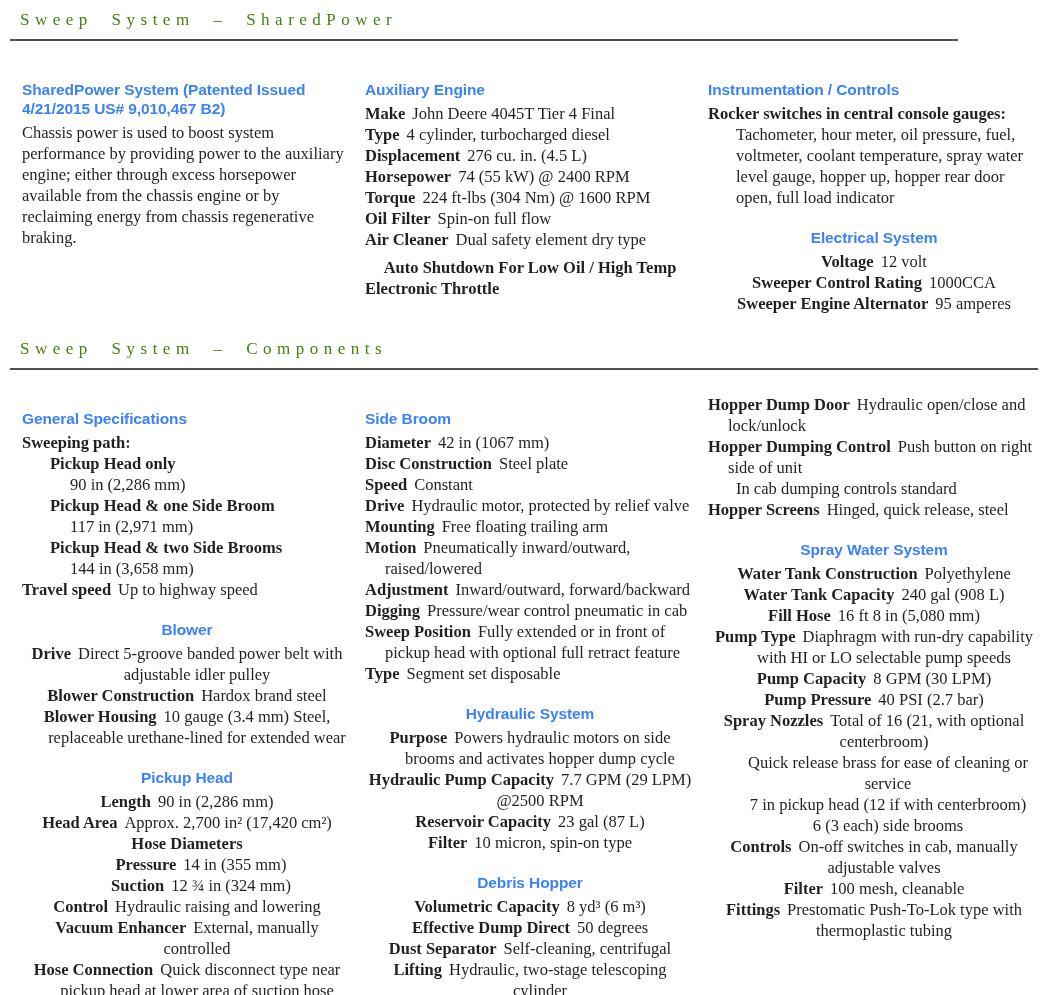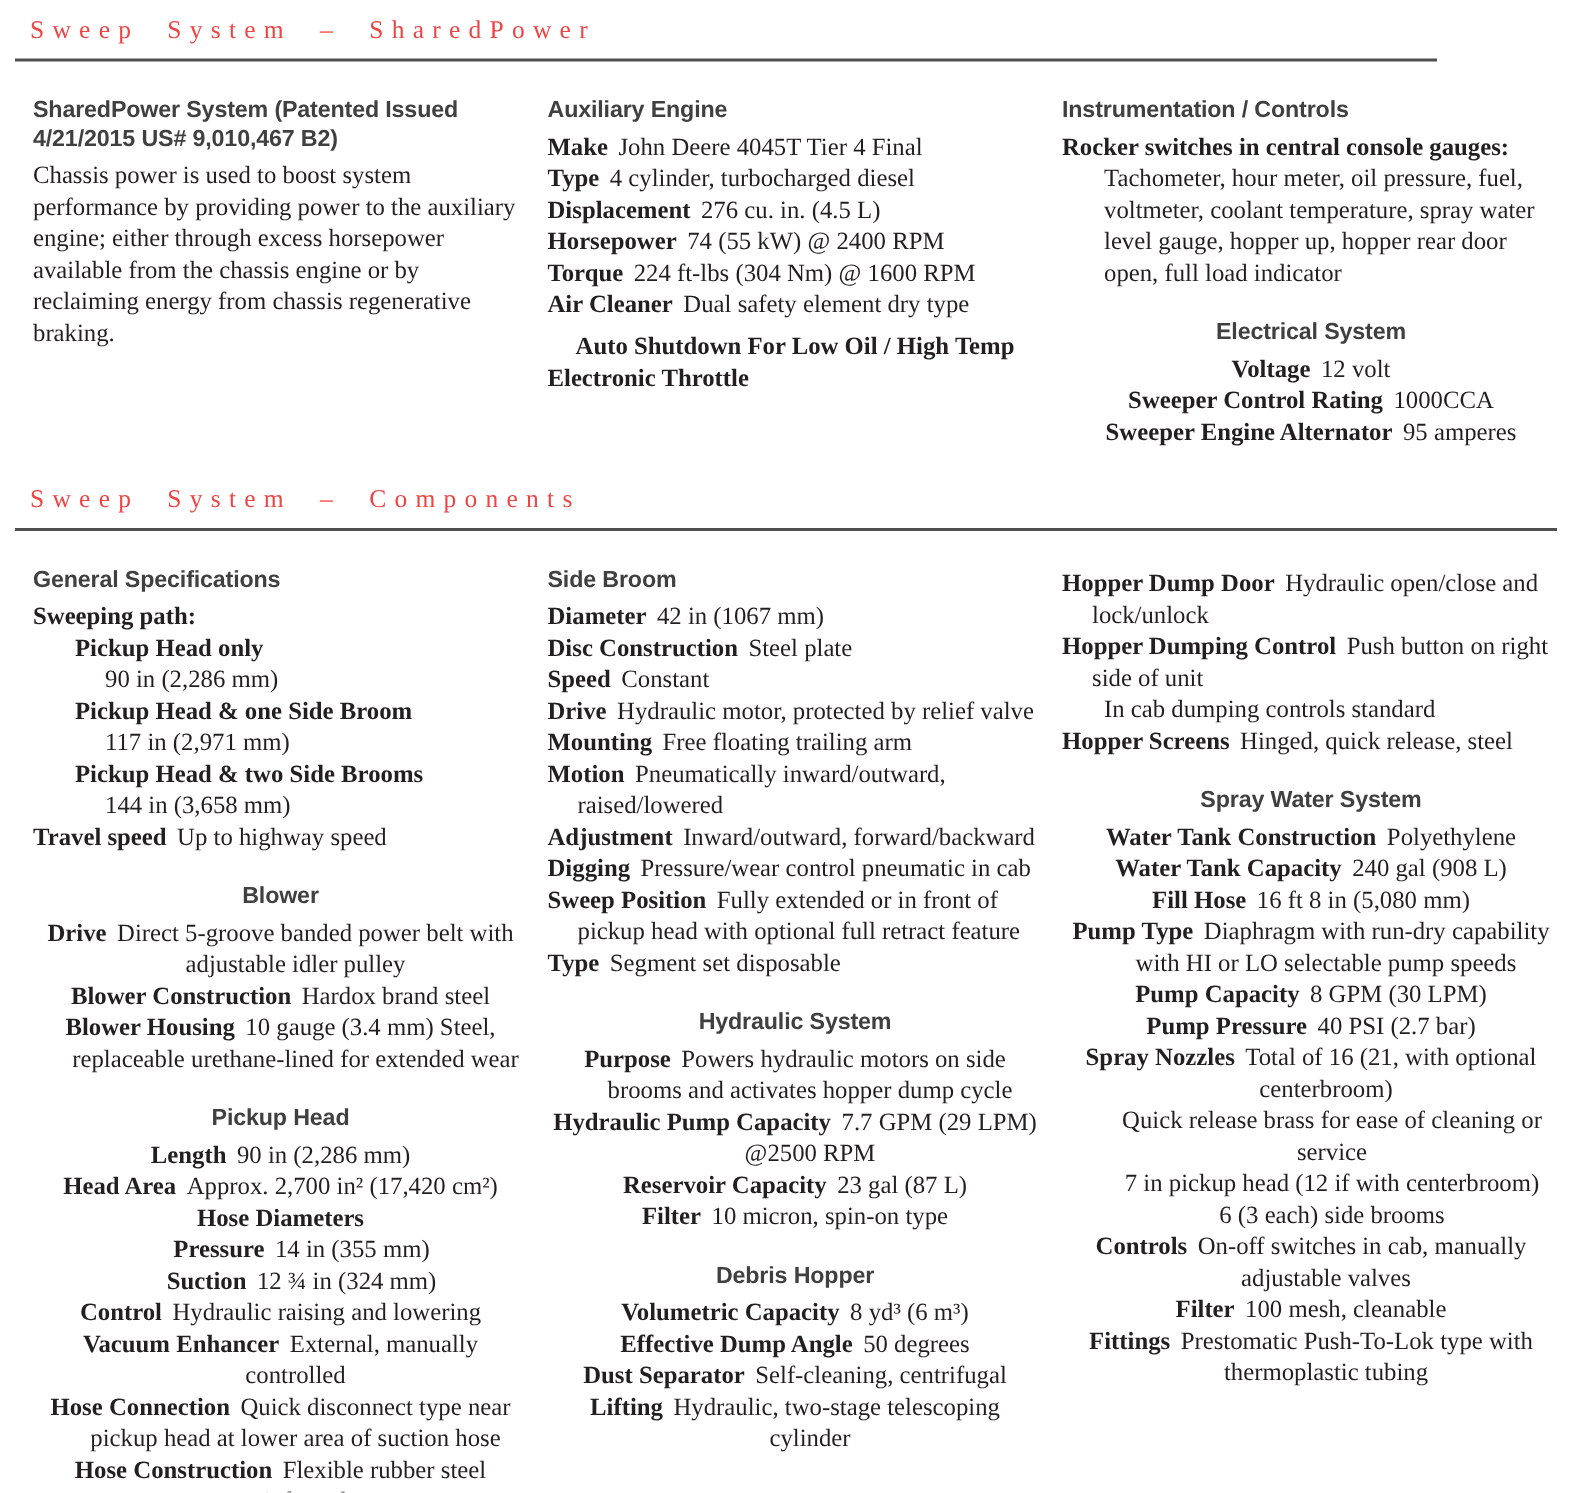--- a/index.html
+++ b/index.html
@@ -10,21 +10,21 @@
     font-family:"Liberation Serif","DejaVu Serif",serif;
     padding:10px 10px 0 22px;
     box-sizing:border-box;
     overflow:hidden;
   }
   .spec-section.later { margin-top:25px; }
   .section-title {
     font-size:17px;
     letter-spacing:5.5px;
     word-spacing:9px;
-    color:#ef4444;
+    color:#4d7c0f;
     margin:0 0 9px -2px;
     white-space:nowrap;
   }
   .section-rule {
     height:2px;
     background:#4f4f4f;
     margin:0 0 24px -12px;
   }
   .section-rule.short { width:948px; }
   .columns {
@@ -32,22 +32,22 @@
     grid-template-columns:330px 330px 332px;
     column-gap:13px;
   }
   .block + .block { margin-top:21px;text-align:center; }
   .block-heading {
     font-family:"Liberation Sans","DejaVu Sans",sans-serif;
     font-weight:bold;
     font-size:15.5px;
     line-height:1.22;
     letter-spacing:-0.1px;
-    color:#404040;
-    margin:0 0 3px 0;
+    color:#3b82f6;
+    margin:16px 0 3px 0;
   }
   .line {
     font-size:16.5px;
     line-height:21px;
     margin:0;
     padding-left:20px;
     text-indent:-20px;
   }
   .line.ind1 { padding-left:28px; text-indent:0; }
   .line.ind2 { padding-left:48px; text-indent:0; }
@@ -71,20 +71,21 @@
           </div>
         </div>
         <div class="column">
           <div class="block">
             <div class="block-heading">Auxiliary Engine</div>
             <p class="line ind0"><span class="lbl">Make</span><span class="val">John Deere 4045T Tier 4 Final</span></p>
             <p class="line ind0"><span class="lbl">Type</span><span class="val">4 cylinder, turbocharged diesel</span></p>
             <p class="line ind0"><span class="lbl">Displacement</span><span class="val">276 cu. in. (4.5 L)</span></p>
             <p class="line ind0"><span class="lbl">Horsepower</span><span class="val">74 (55 kW) @ 2400 RPM</span></p>
             <p class="line ind0"><span class="lbl">Torque</span><span class="val">224 ft-lbs (304 Nm) @ 1600 RPM</span></p>
+            <p class="line ind0"><span class="lbl">Oil Filter</span><span class="val">Spin-on full flow</span></p>
             <p class="line ind0"><span class="lbl">Air Cleaner</span><span class="val">Dual safety element dry type</span></p>
             <p class="line ind0 gap"><span class="lbl solo">Auto Shutdown For Low Oil / High Temp</span></p>
             <p class="line ind0"><span class="lbl solo">Electronic Throttle</span></p>
           </div>
         </div>
         <div class="column">
           <div class="block">
             <div class="block-heading">Instrumentation / Controls</div>
             <p class="line ind0"><span class="lbl solo">Rocker switches in central console gauges:</span></p>
             <p class="line ind1"><span class="val">Tachometer, hour meter, oil pressure, fuel, voltmeter, coolant temperature, spray water level gauge, hopper up, hopper rear door open, full load indicator</span></p>
@@ -150,21 +151,21 @@
           <div class="block">
             <div class="block-heading">Hydraulic System</div>
             <p class="line ind0"><span class="lbl">Purpose</span><span class="val">Powers hydraulic motors on side brooms and activates hopper dump cycle</span></p>
             <p class="line ind0"><span class="lbl">Hydraulic Pump Capacity</span><span class="val">7.7 GPM (29 LPM) @2500 RPM</span></p>
             <p class="line ind0"><span class="lbl">Reservoir Capacity</span><span class="val">23 gal (87 L)</span></p>
             <p class="line ind0"><span class="lbl">Filter</span><span class="val">10 micron, spin-on type</span></p>
           </div>
           <div class="block">
             <div class="block-heading">Debris Hopper</div>
             <p class="line ind0"><span class="lbl">Volumetric Capacity</span><span class="val">8 yd³ (6 m³)</span></p>
-            <p class="line ind0"><span class="lbl">Effective Dump Angle</span><span class="val">50 degrees</span></p>
+            <p class="line ind0"><span class="lbl">Effective Dump Direct</span><span class="val">50 degrees</span></p>
             <p class="line ind0"><span class="lbl">Dust Separator</span><span class="val">Self-cleaning, centrifugal</span></p>
             <p class="line ind0"><span class="lbl">Lifting</span><span class="val">Hydraulic, two-stage telescoping cylinder</span></p>
           </div>
         </div>
         <div class="column">
           <div class="block">
             <p class="line ind0"><span class="lbl">Hopper Dump Door</span><span class="val">Hydraulic open/close and lock/unlock</span></p>
             <p class="line ind0"><span class="lbl">Hopper Dumping Control</span><span class="val">Push button on right side of unit</span></p>
             <p class="line ind1"><span class="val">In cab dumping controls standard</span></p>
             <p class="line ind0"><span class="lbl">Hopper Screens</span><span class="val">Hinged, quick release, steel</span></p>

